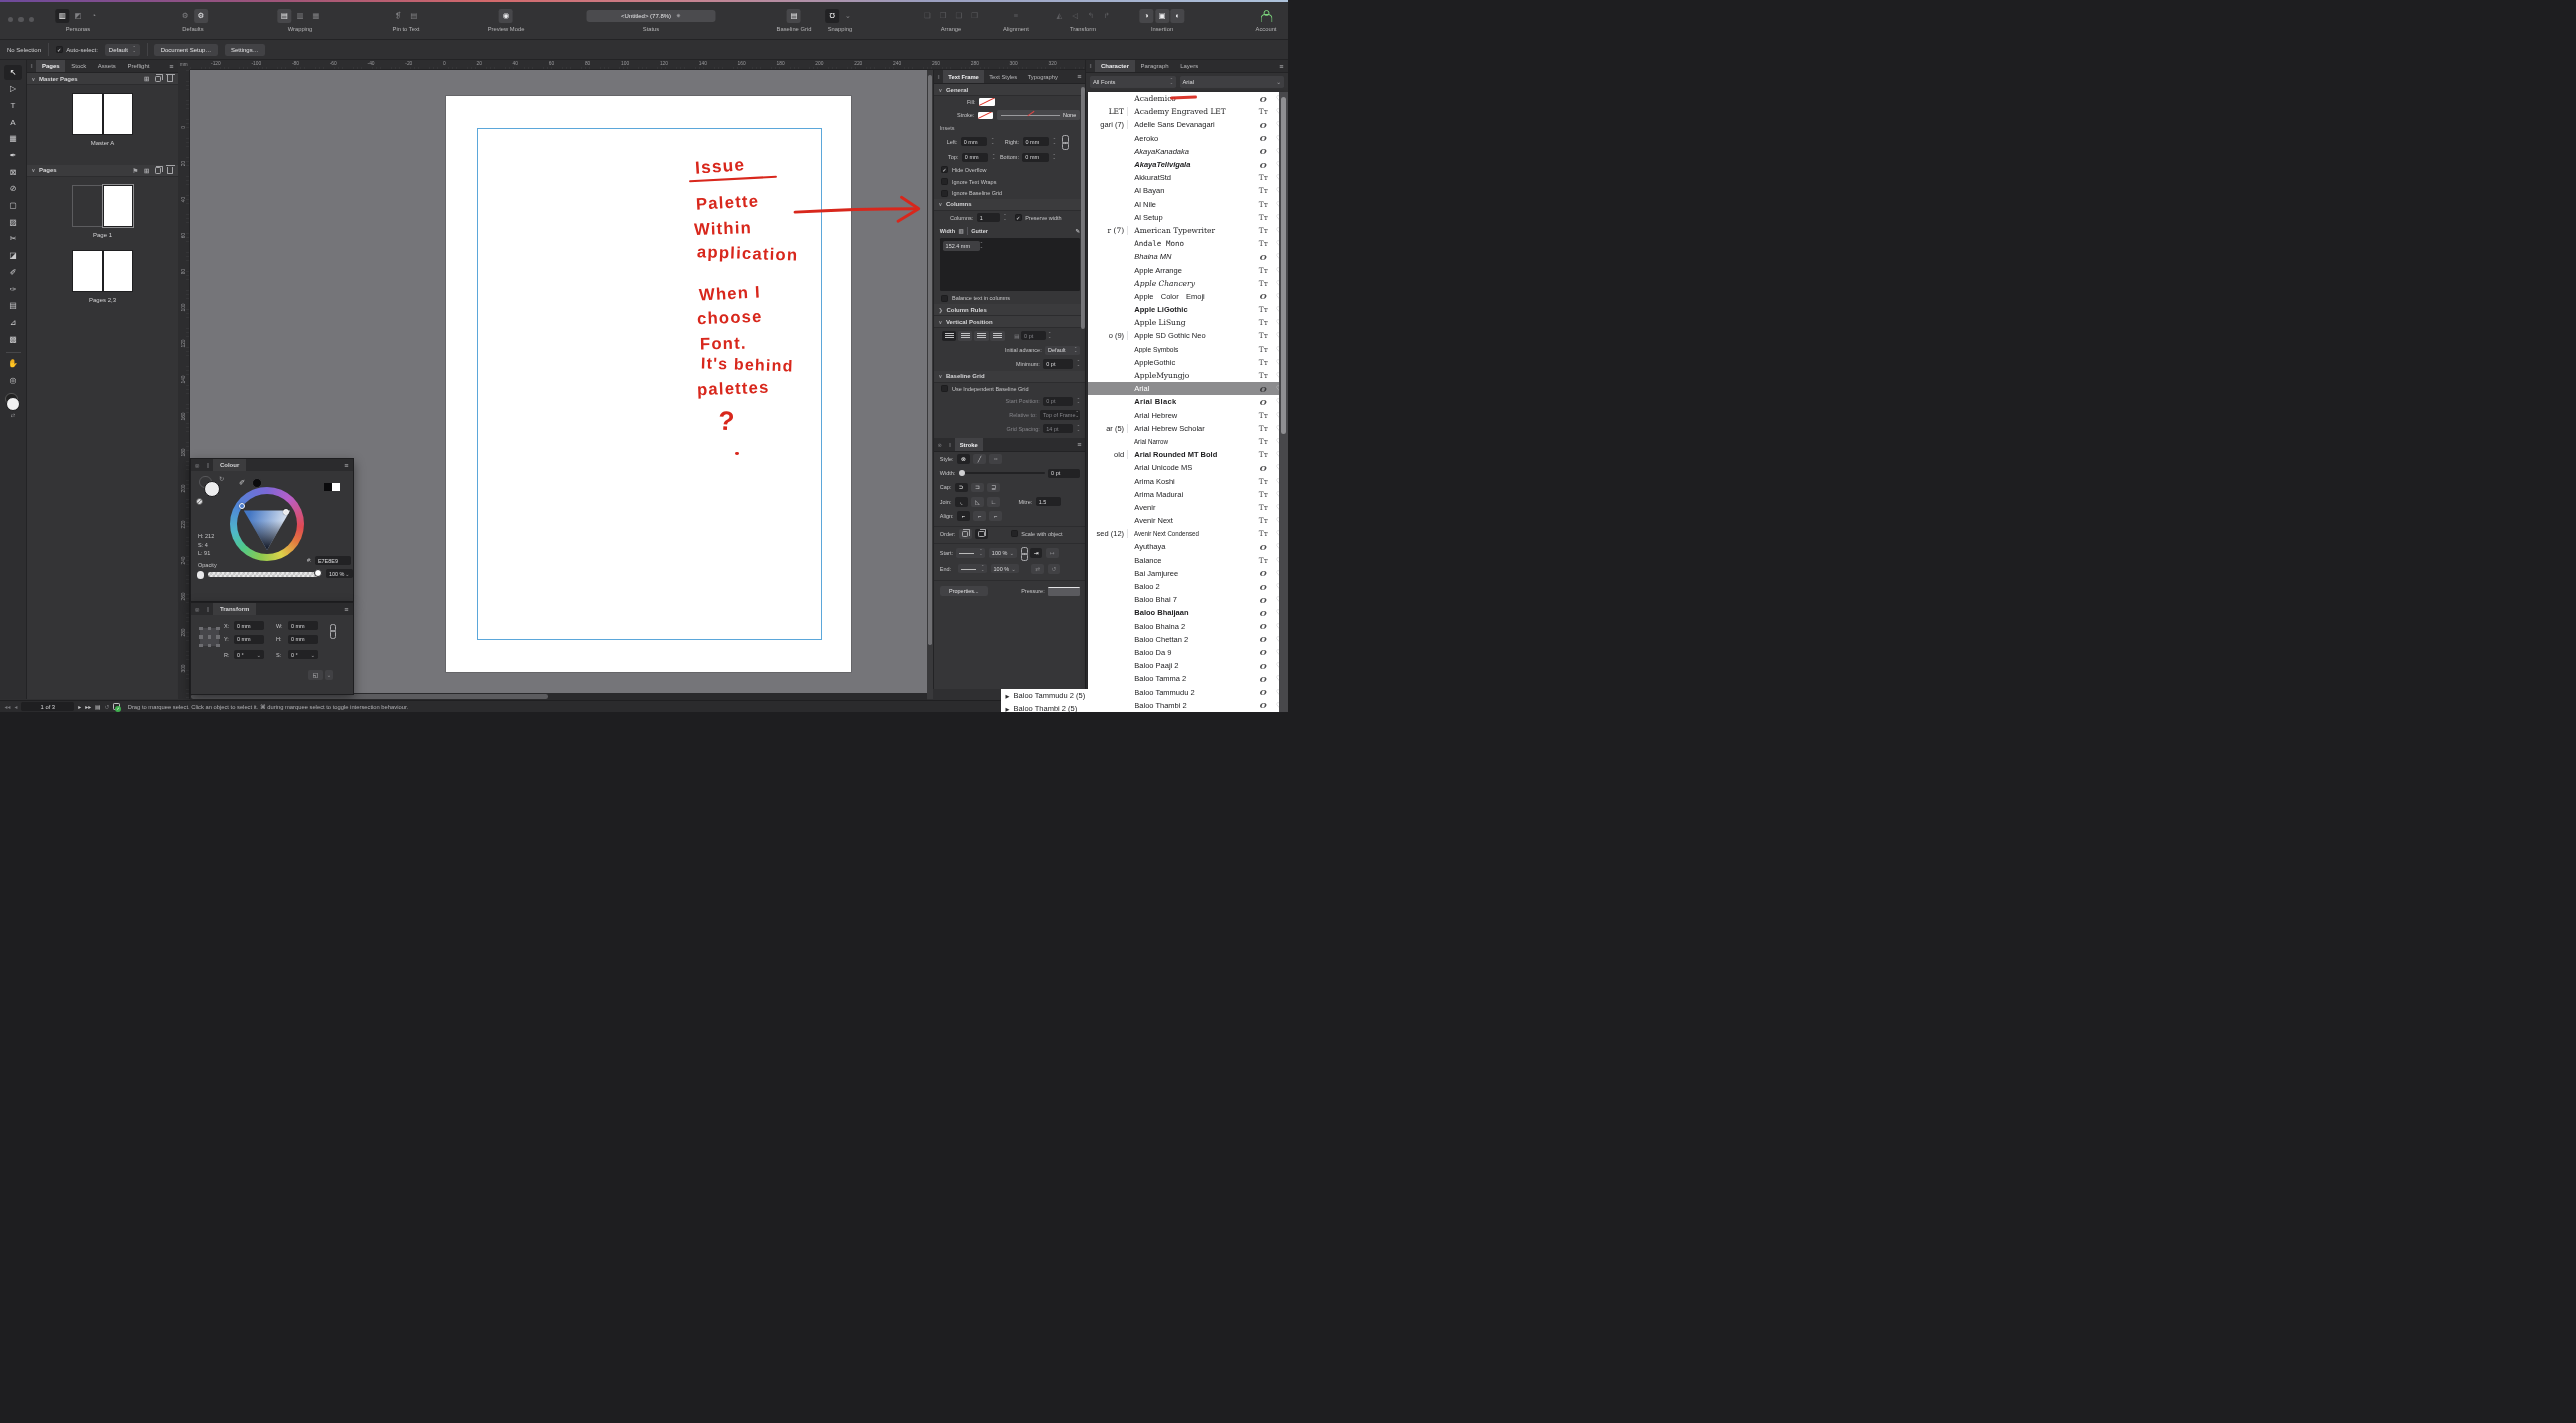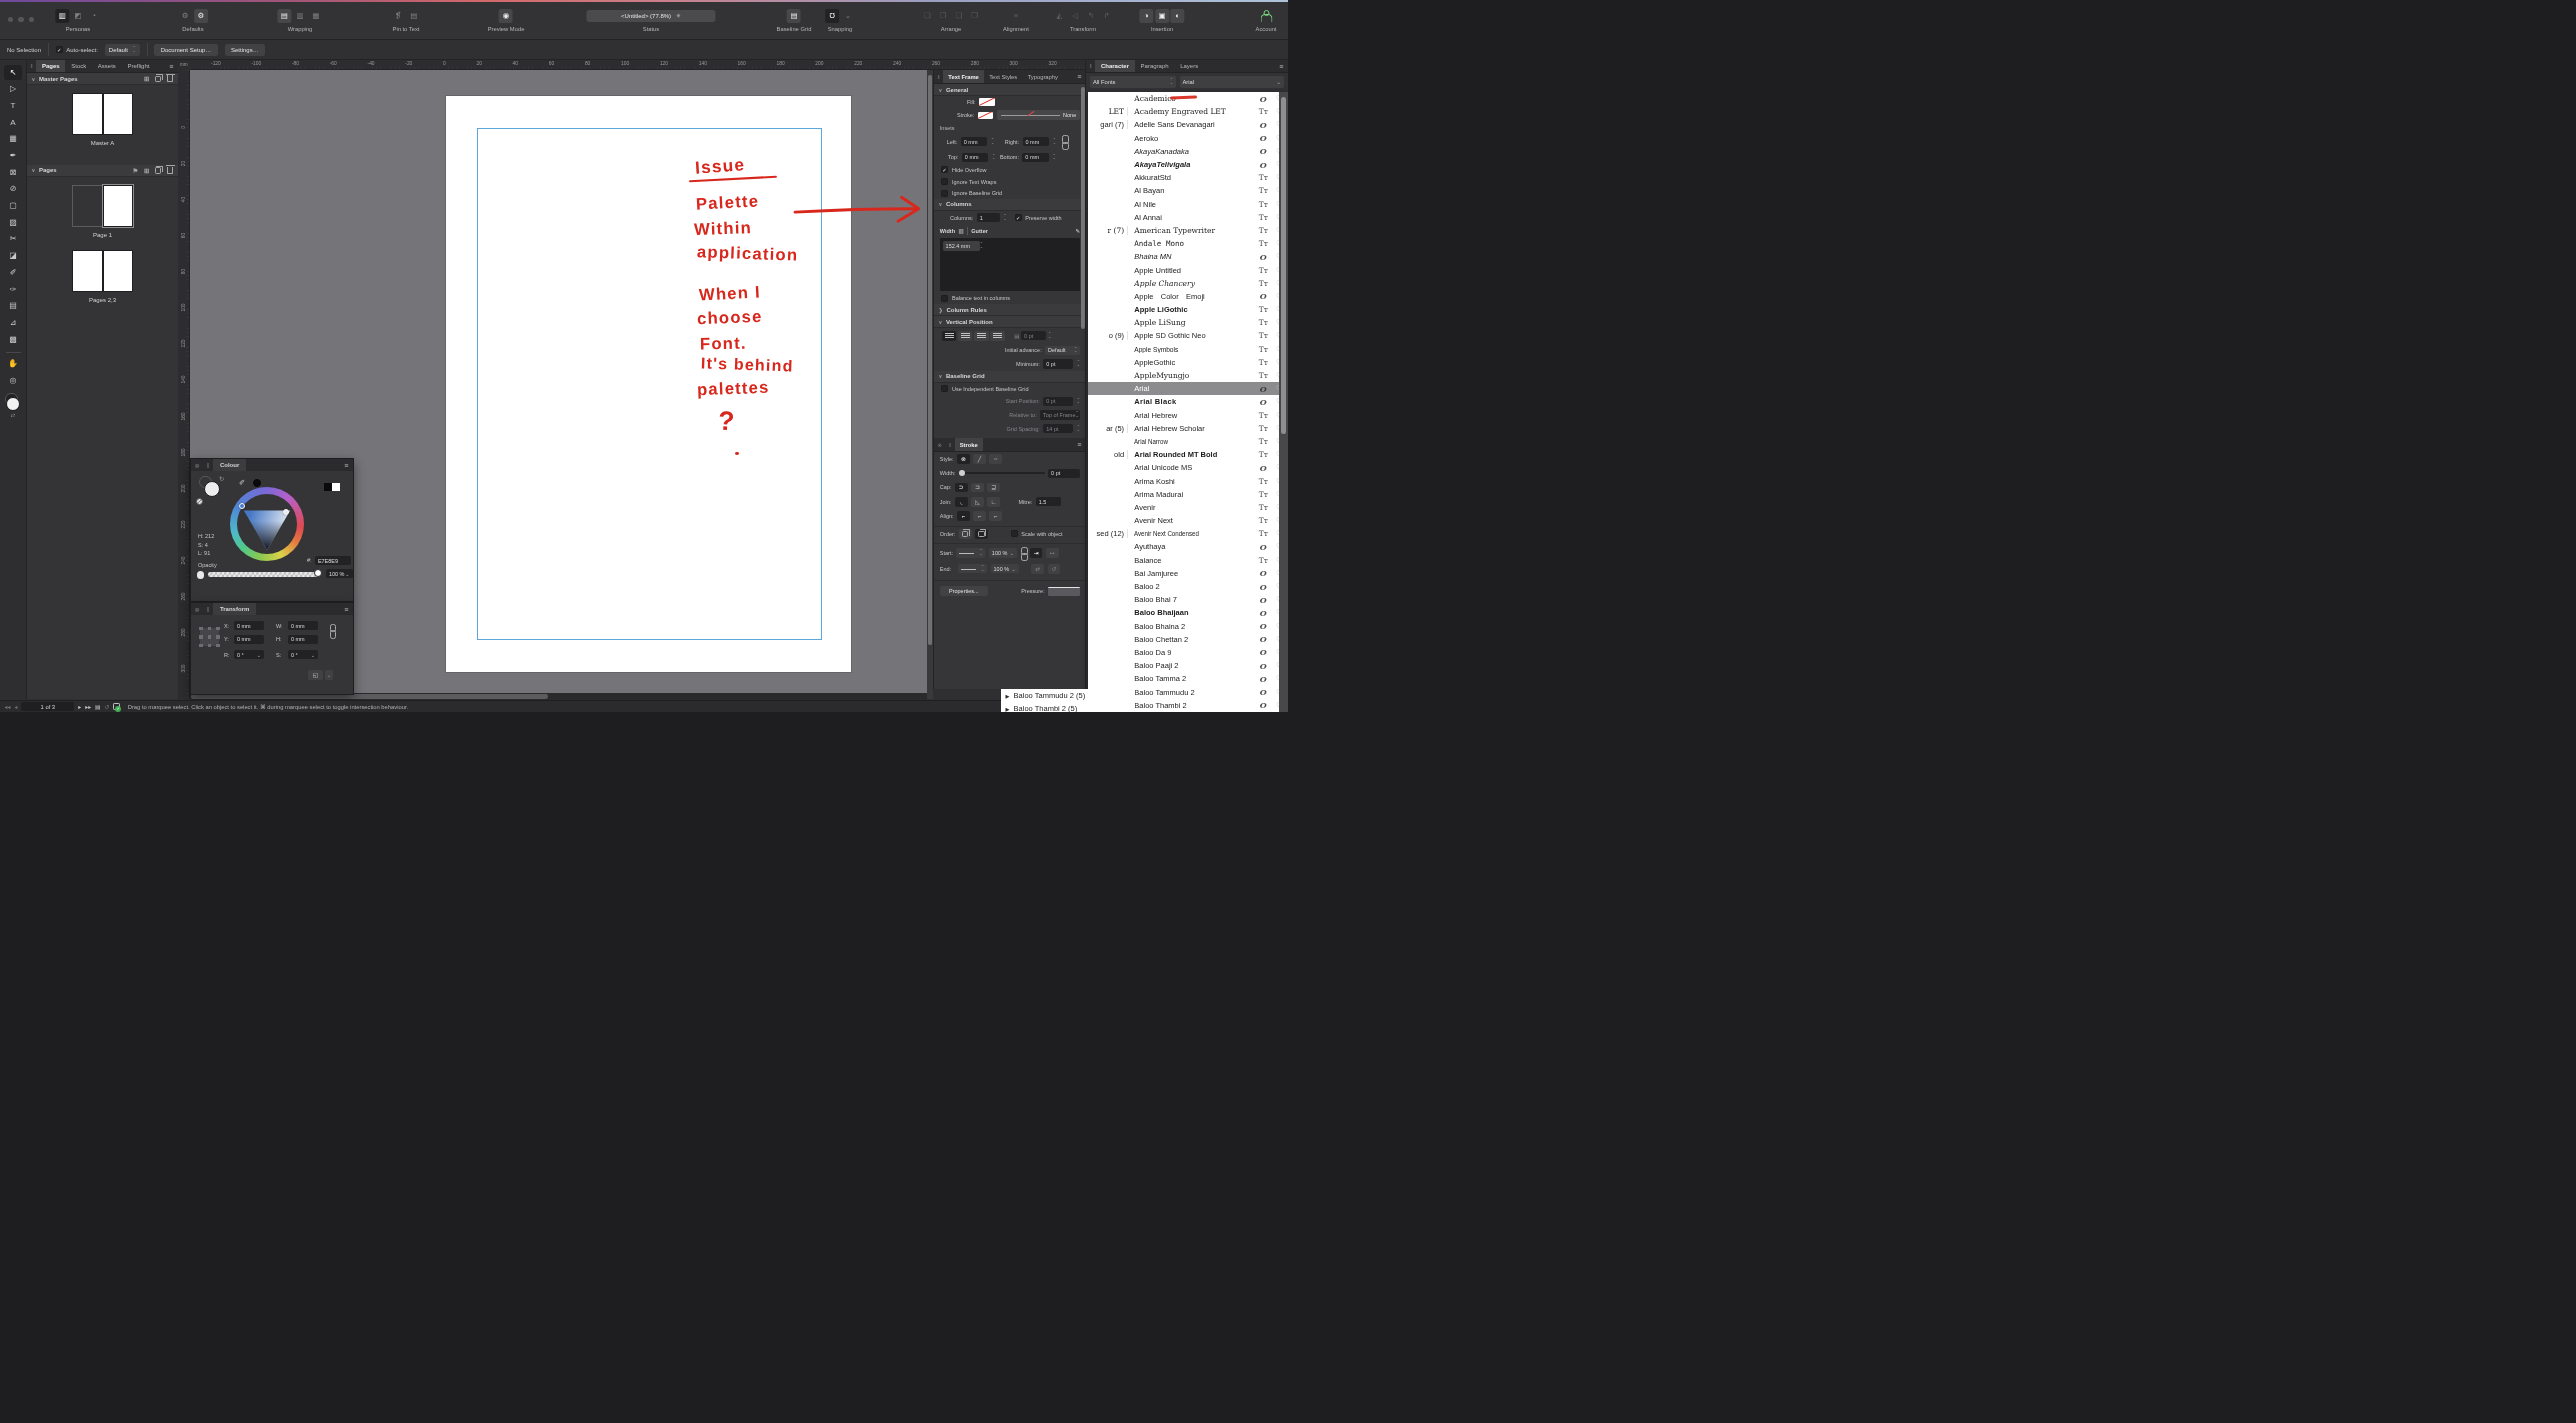--- a/index.html
+++ b/index.html
@@ -974,21 +974,21 @@
 
       <div class="frow fs-sans icon-tt">
         <span class="ftail"></span>
         <span class="fname">Al Nile</span>
         <span class="ficon"></span>
         <span class="fheart">♡</span>
       </div>
 
       <div class="frow fs-sans icon-tt">
         <span class="ftail"></span>
-        <span class="fname">Al Annai</span>
+        <span class="fname">Al Setup</span>
         <span class="ficon"></span>
         <span class="fheart">♡</span>
       </div>
 
       <div class="frow fs-serif icon-tt">
         <span class="ftail">r (7)</span>
         <span class="fname">American Typewriter</span>
         <span class="ficon"></span>
         <span class="fheart">♡</span>
       </div>
@@ -1002,21 +1002,21 @@
 
       <div class="frow fs-italic icon-o">
         <span class="ftail"></span>
         <span class="fname">Bhaina MN</span>
         <span class="ficon"></span>
         <span class="fheart">♡</span>
       </div>
 
       <div class="frow fs-sans icon-tt">
         <span class="ftail"></span>
-        <span class="fname">Apple Untitled</span>
+        <span class="fname">Apple Arrange</span>
         <span class="ficon"></span>
         <span class="fheart">♡</span>
       </div>
 
       <div class="frow fs-script icon-tt">
         <span class="ftail"></span>
         <span class="fname">Apple Chancery</span>
         <span class="ficon"></span>
         <span class="fheart">♡</span>
       </div>

